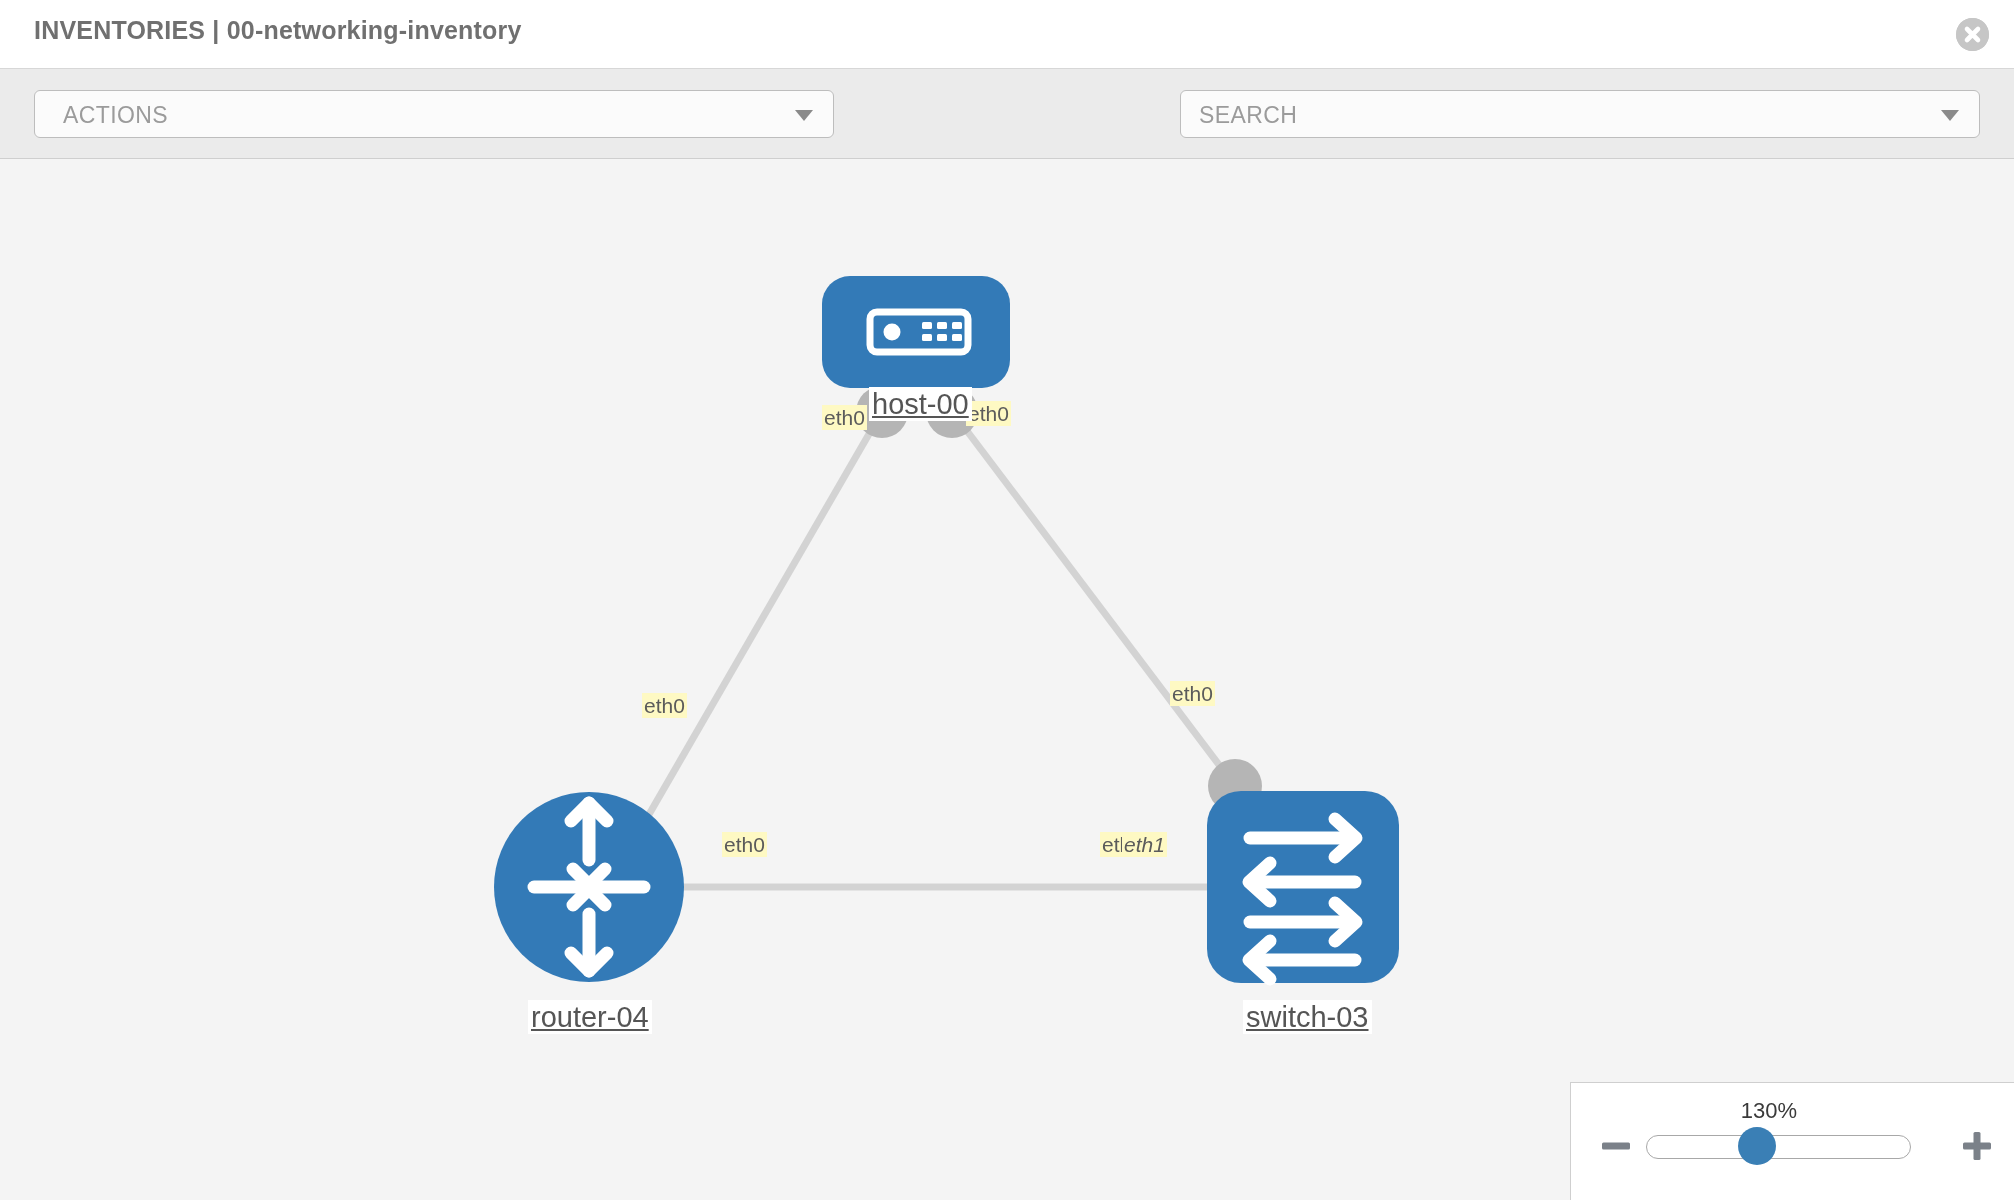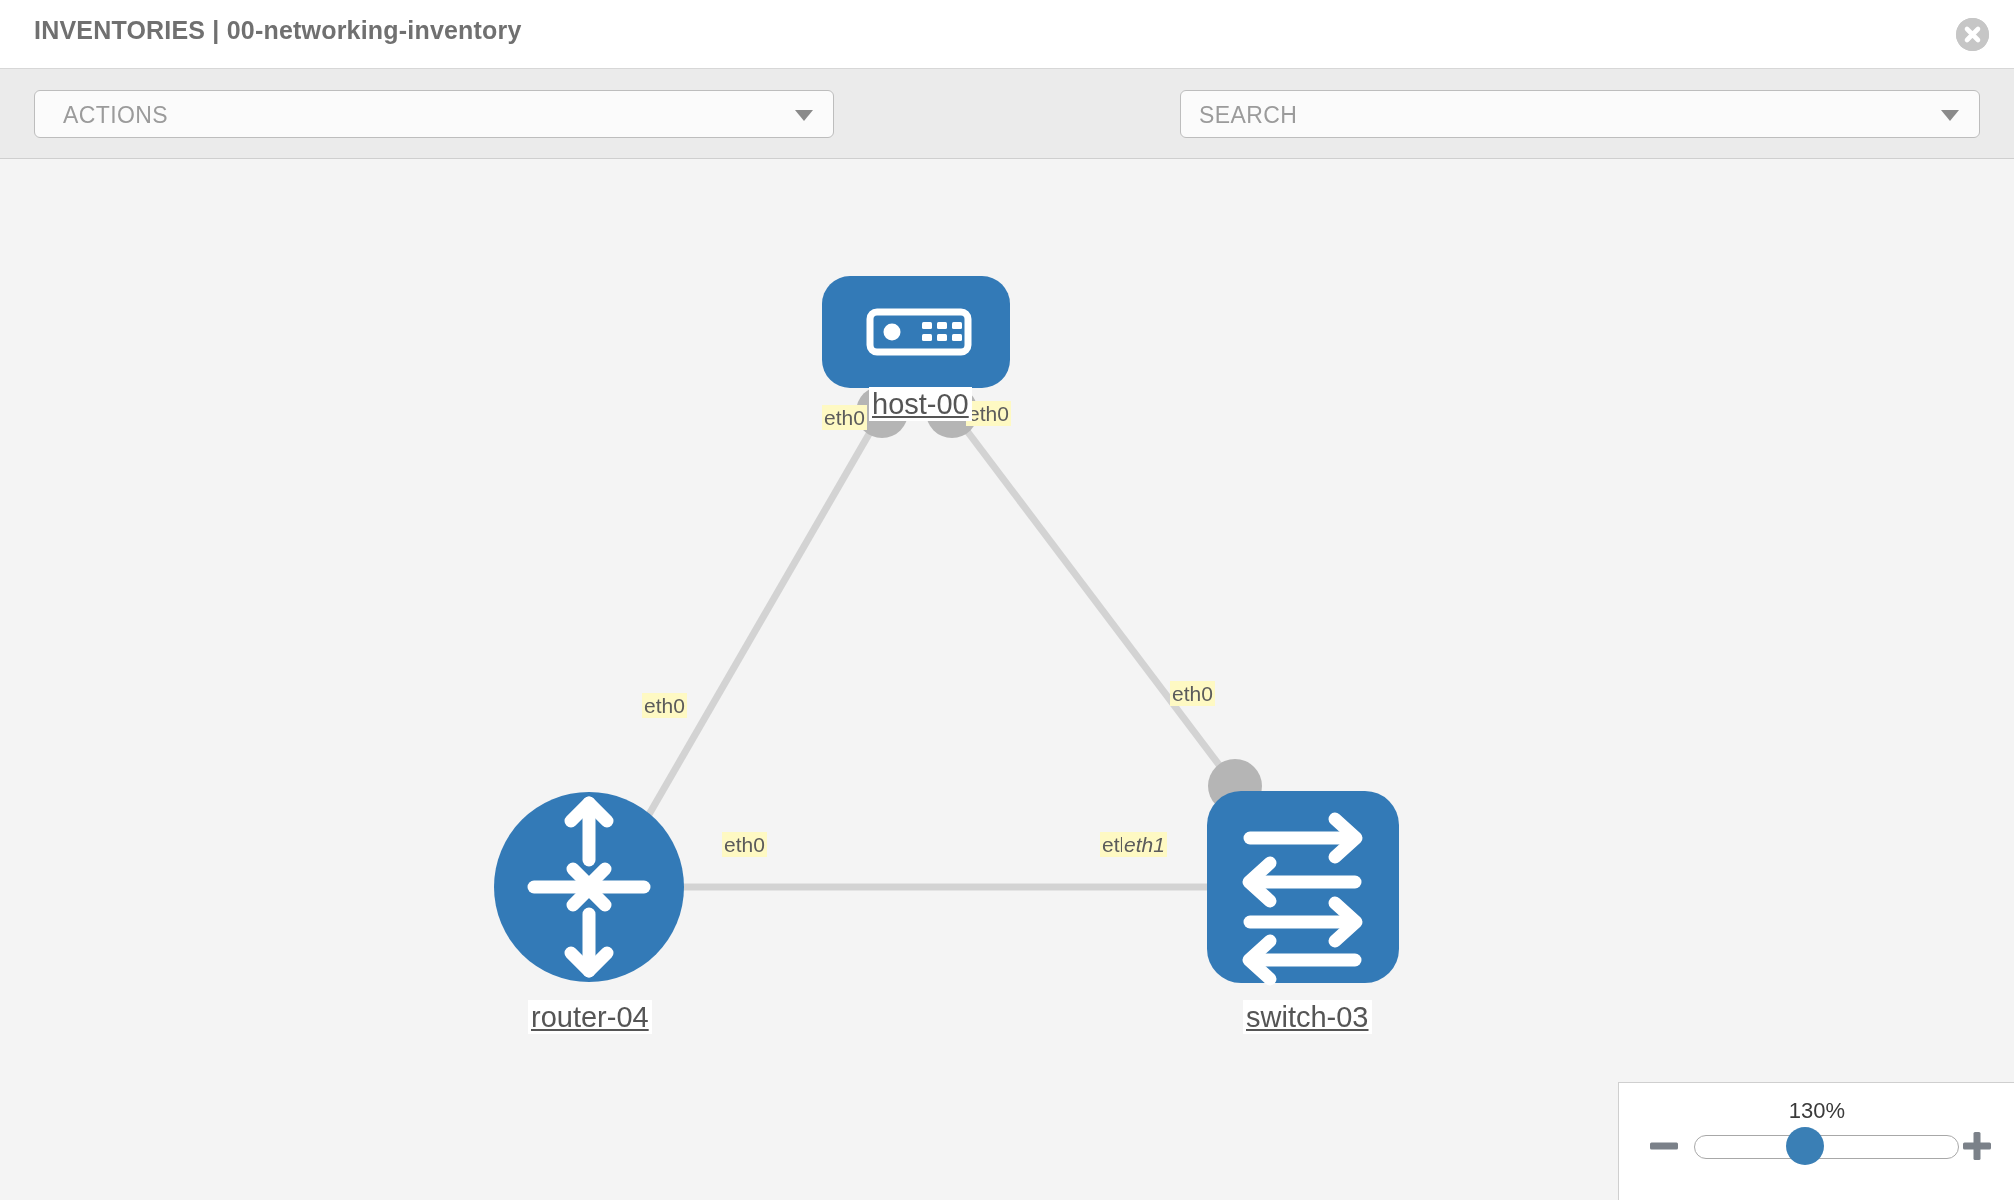--- a/index.html
+++ b/index.html
@@ -100,21 +100,21 @@
     font-size: 29px;
     line-height: 34px;
     padding: 0 3px;
     white-space: nowrap;
     text-decoration: underline;
   }
 
   
   .zoom-ctl {
     position: absolute; right: 0; bottom: 0;
-    width: 396px; height: 118px;
+    width: 444px; height: 118px;
     background: #ffffff;
     border-top: 1px solid #cfcfcf;
     border-left: 1px solid #cfcfcf;
   }
   .zoom-pct {
     position: absolute; top: 15px; left: 0; width: 396px;
     text-align: center; font-size: 22px; color: #3a3a3a;
   }
   .zoom-minus, .zoom-plus {
     position: absolute; top: 46px;

